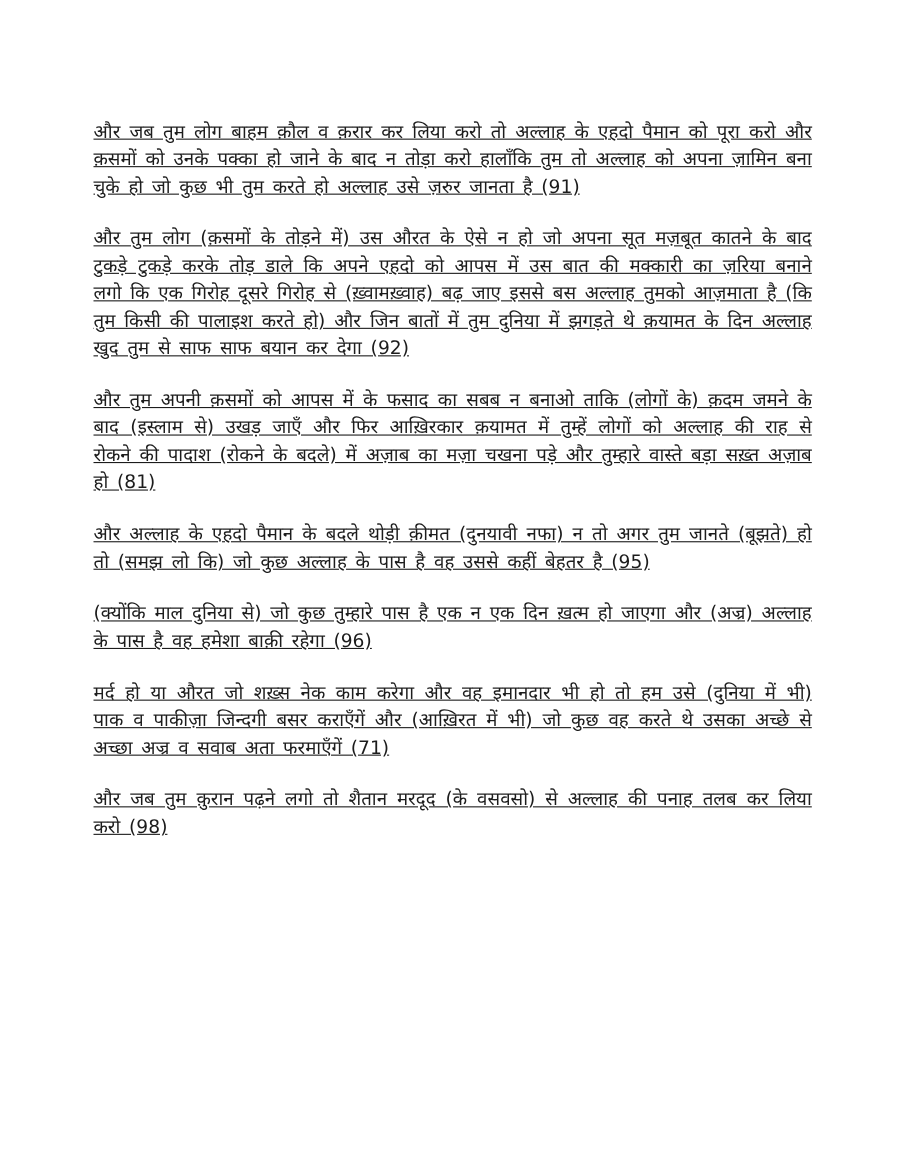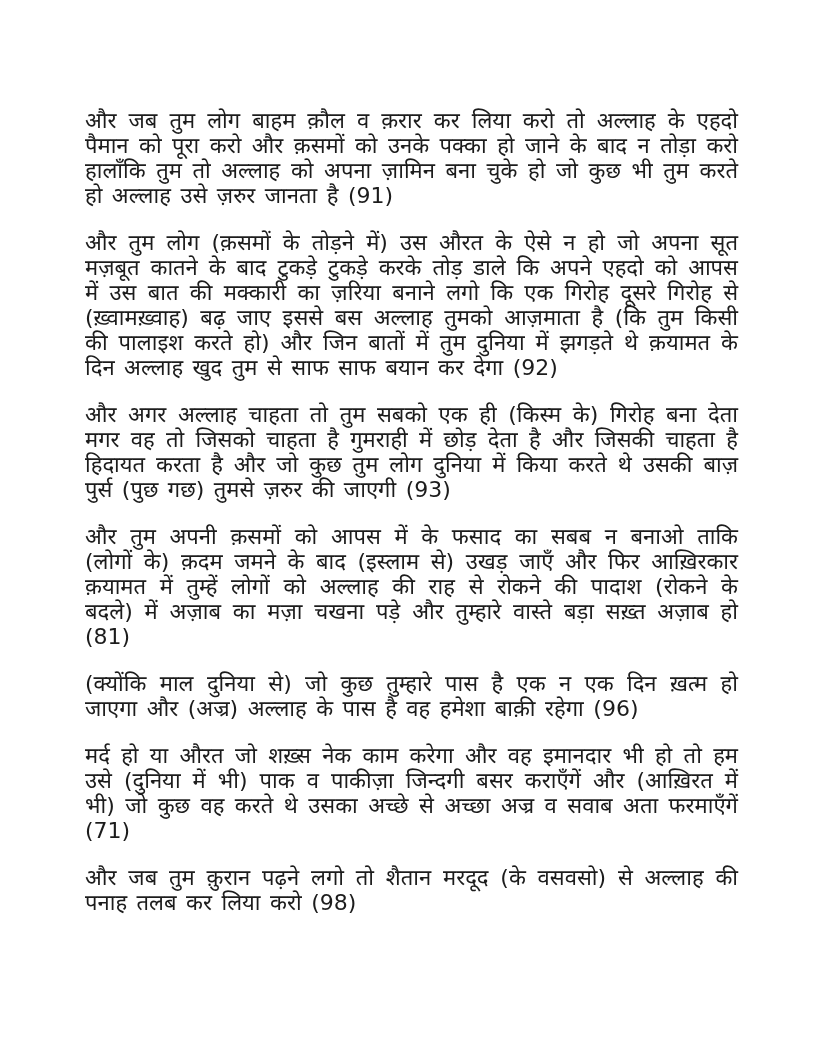--- a/index.html
+++ b/index.html
@@ -18,33 +18,34 @@
   }
   .content {
     position: absolute;
     top: 108px;
     left: 85px;
     width: 653px;
   }
   p.verse {
     margin: 0 0 22px 0;
     padding: 0;
-    font-size: 22px;
+    font-size: 17px;
     line-height: 25px;
     color: #1c1c1c;
     text-align: justify;
     word-spacing: 2.5px;
+    text-decoration: underline;
   }
 </style>
 </head>
 <body>
 
 <div class="page">
   <div class="content">
     <p class="verse">और जब तुम लोग बाहम क़ौल व क़रार कर लिया करो तो अल्लाह के एहदो पैमान को पूरा करो और क़समों को उनके पक्का हो जाने के बाद न तोड़ा करो हालाँकि तुम तो अल्लाह को अपना ज़ामिन बना चुके हो जो कुछ भी तुम करते हो अल्लाह उसे ज़रुर जानता है (91)</p>
     <p class="verse">और तुम लोग (क़समों के तोड़ने में) उस औरत के ऐसे न हो जो अपना सूत मज़बूत कातने के बाद टुकड़े टुकड़े करके तोड़ डाले कि अपने एहदो को आपस में उस बात की मक्कारी का ज़रिया बनाने लगो कि एक गिरोह दूसरे गिरोह से (ख़्वामख़्वाह) बढ़ जाए इससे बस अल्लाह तुमको आज़माता है (कि तुम किसी की पालाइश करते हो) और जिन बातों में तुम दुनिया में झगड़ते थे क़यामत के दिन अल्लाह खुद तुम से साफ साफ बयान कर देगा (92)</p>
-    <p class="verse">और अगर अल्लाह चाहता तो तुम सबको एक ही (किस्म के) गिरोह बना देता मगर वह तो जिसको चाहता है गुमराही में छोड़ देता है और जिसकी चाहता है हिदायत करता है और जो कुछ तुम लोग दुनिया में किया करते थे उसकी बाज़ पुर्स (पुछ गछ) तुमसे ज़रुर की जाएगी (93)</p>
     <p class="verse">और तुम अपनी क़समों को आपस में के फसाद का सबब न बनाओ ताकि (लोगों के) क़दम जमने के बाद (इस्लाम से) उखड़ जाएँ और फिर आख़िरकार क़यामत में तुम्हें लोगों को अल्लाह की राह से रोकने की पादाश (रोकने के बदले) में अज़ाब का मज़ा चखना पड़े और तुम्हारे वास्ते बड़ा सख़्त अज़ाब हो (81)</p>
+    <p class="verse">और अल्लाह के एहदो पैमान के बदले थोड़ी क़ीमत (दुनयावी नफा) न तो अगर तुम जानते (बूझते) हो तो (समझ लो कि) जो कुछ अल्लाह के पास है वह उससे कहीं बेहतर है (95)</p>
     <p class="verse">(क्योंकि माल दुनिया से) जो कुछ तुम्हारे पास है एक न एक दिन ख़त्म हो जाएगा और (अज्र) अल्लाह के पास है वह हमेशा बाक़ी रहेगा (96)</p>
     <p class="verse">मर्द हो या औरत जो शख़्स नेक काम करेगा और वह इमानदार भी हो तो हम उसे (दुनिया में भी) पाक व पाकीज़ा जिन्दगी बसर कराएँगें और (आख़िरत में भी) जो कुछ वह करते थे उसका अच्छे से अच्छा अज्र व सवाब अता फरमाएँगें (71)</p>
     <p class="verse">और जब तुम क़ुरान पढ़ने लगो तो शैतान मरदूद (के वसवसो) से अल्लाह की पनाह तलब कर लिया करो (98)</p>
   </div>
 </div>
 
 </body></html>

